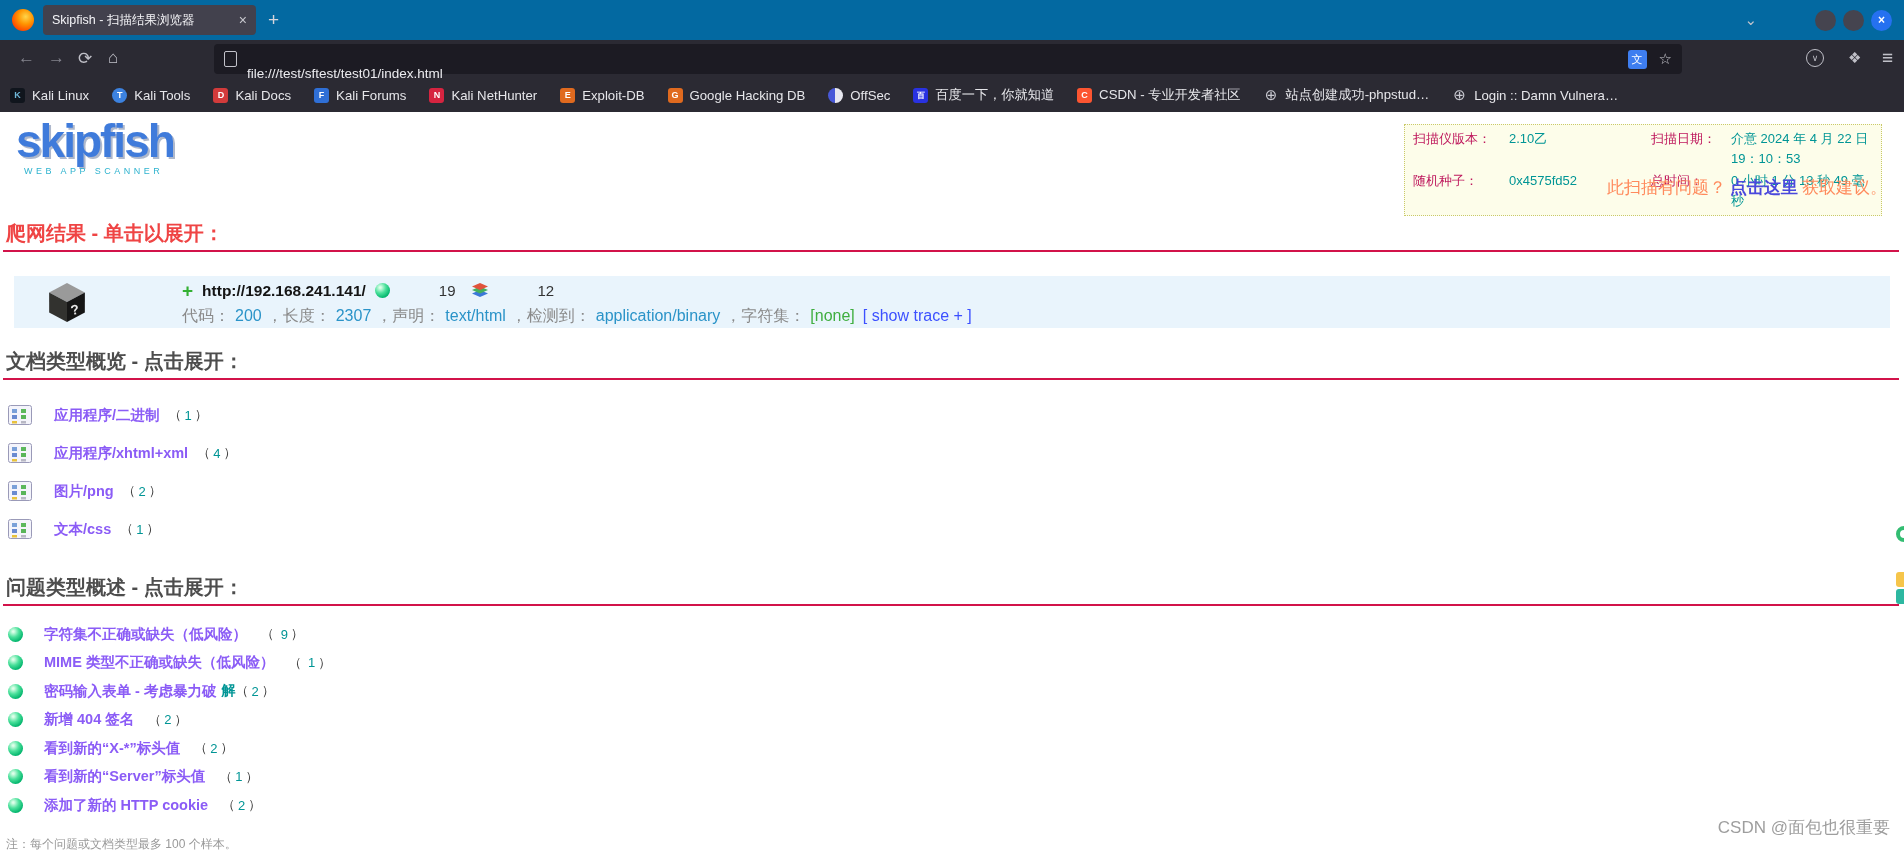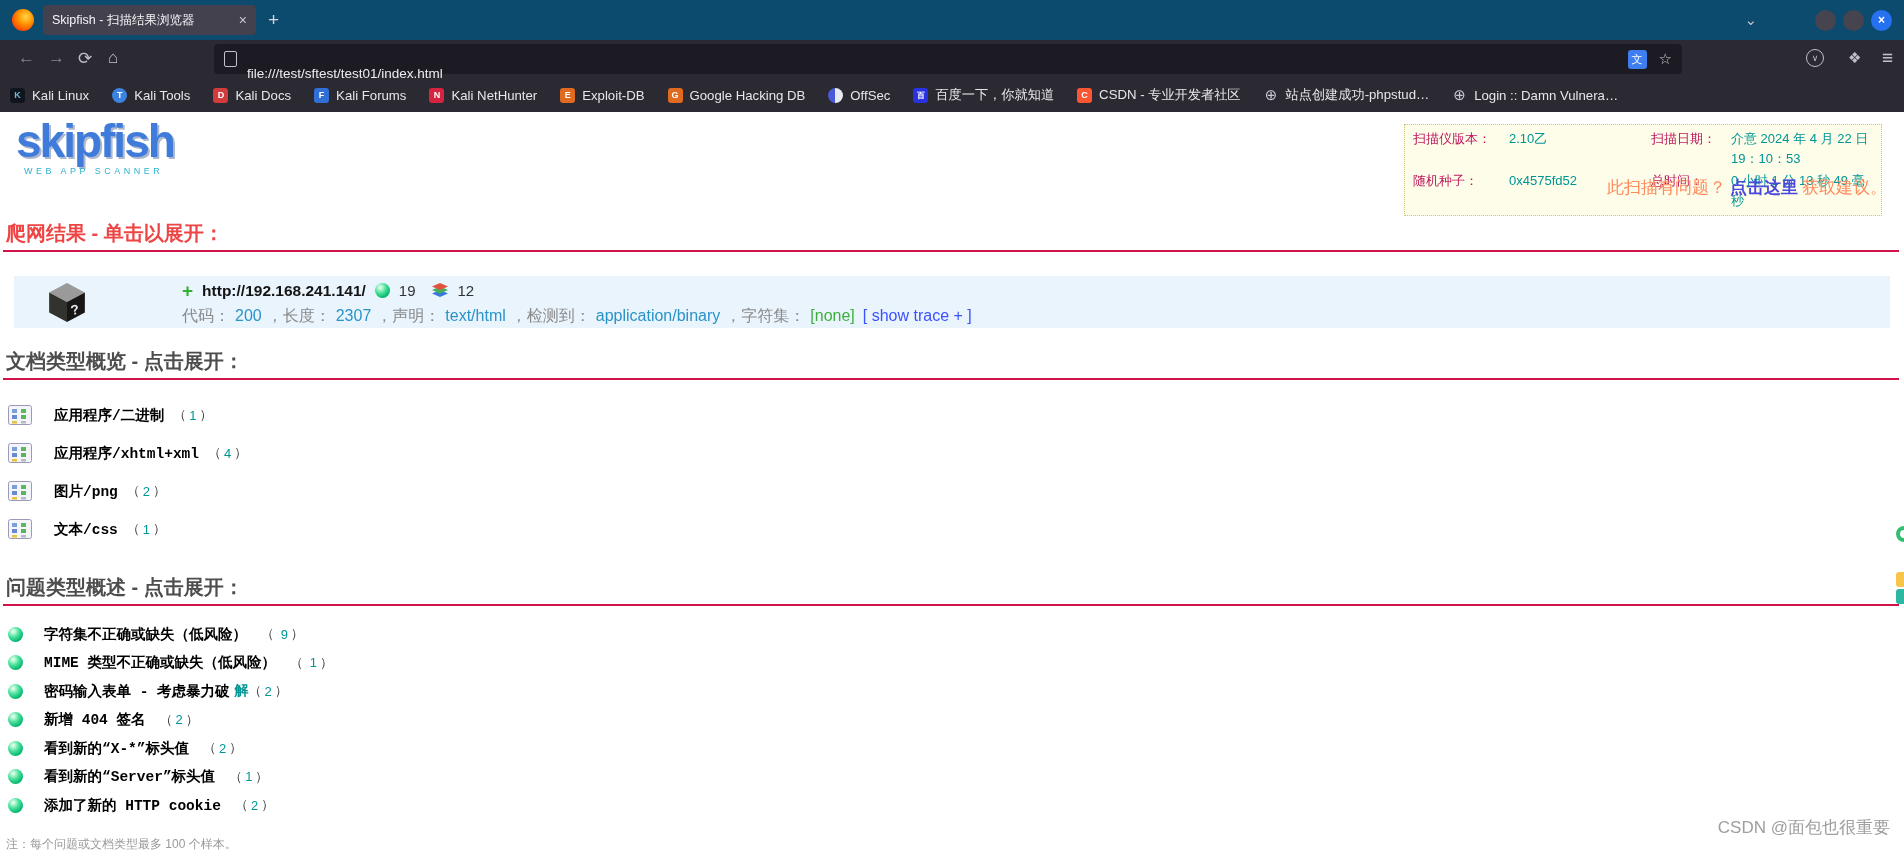--- a/index.html
+++ b/index.html
@@ -1,20 +1,20 @@
 <!DOCTYPE html>
 <html><head>
 <meta charset="utf-8">
 <style>
   html,body{margin:0;padding:0;background:#000;}
   .screen{position:relative;width:1904px;height:851px;background:#fff;overflow:hidden;
           font-family:"Liberation Sans","DejaVu Sans",sans-serif;}
 
   
-  .tabbar{position:absolute;left:0;top:0;width:100%;height:40px;background:#0c4a6e;
+  .tabbar{position:absolute;left:0;top:0;width:100%;height:40px;background:#0369a1;
           display:flex;align-items:center;}
   .fx-icon{width:22px;height:22px;border-radius:50%;margin-left:12px;flex:0 0 auto;
            background:radial-gradient(circle at 62% 35%, #ffd54a 0%, #ff9500 38%, #ff4d00 72%, #d92c00 100%);}
   .tab{margin-left:9px;width:195px;height:30px;background:#42414d;border-radius:4px;
        display:flex;align-items:center;padding:0 9px;color:#f5f5f8;font-size:12.5px;}
   .tab-title{flex:1;white-space:nowrap;overflow:hidden;}
   .tab-close{color:#c9c9cf;font-size:14px;margin-left:6px;cursor:default;}
   .newtab{color:#d5d5dc;font-size:19px;margin-left:12px;}
   .tab-spacer{flex:1;}
   .chevron{color:#c5c5cc;font-size:15px;margin-right:58px;}
@@ -78,30 +78,30 @@
   .sec-h.gray{color:#4d4d4d;}
   .rule{position:absolute;left:3px;width:1896px;height:2px;background:#d2134a;}
 
   .crawlband{position:absolute;left:14px;top:276px;width:1876px;height:52px;background:#e9f4fc;}
   .cube{position:absolute;left:32px;top:5px;}
   .crawl-l1{position:absolute;left:168px;top:5px;display:flex;align-items:center;gap:9px;}
   .plus{color:#33b033;font-size:19px;font-weight:800;line-height:1;}
   .crawl-url{font-size:15.5px;font-weight:bold;color:#141414;}
   .orb{width:15px;height:15px;border-radius:50%;flex:0 0 auto;
        background:radial-gradient(circle at 35% 30%, #ddffe9 5%, #49e09a 40%, #00b36b 75%, #008a52 100%);}
-  .cnt-big{font-size:15px;color:#333;}
+  .cnt-big{font-size:15px;color:#333;margin-left:40px;}
   .crawl-l2{position:absolute;left:168px;top:30px;font-size:16px;color:#8a8a8a;}
   .crawl-l2 .v{color:#2a93c8;margin:0 5px;}
   .crawl-l2 .none{color:#3fae3f;margin:0 5px;}
   .crawl-l2 .trace{color:#3c50ff;margin-left:3px;}
 
   .doclist{position:absolute;left:8px;top:396px;}
   .docrow{height:38px;display:flex;align-items:center;}
   .docrow .ic{margin-right:22px;}
-  .itm-label{font-size:14.5px;font-weight:bold;color:#000000;font-family:Liberation Mono, monospace;}
+  .itm-label{font-size:14.5px;font-weight:bold;color:#8b5cf6;}
   .paren{font-size:13px;color:#3c3c3c;margin-left:9px;white-space:pre;}
   .paren.close{margin-left:0;}
   .cnt{font-size:13px;color:#009595;padding:0 3px;}
 
   .issuelist{position:absolute;left:8px;top:620px;}
   .issuerow{height:28.5px;display:flex;align-items:center;}
   .issuerow .orb{margin-right:21px;}
   .extra{color:#009595;font-weight:bold;font-size:14px;margin-left:5px;}
 
   .note{position:absolute;left:6px;top:836px;font-size:12px;color:#999;}

